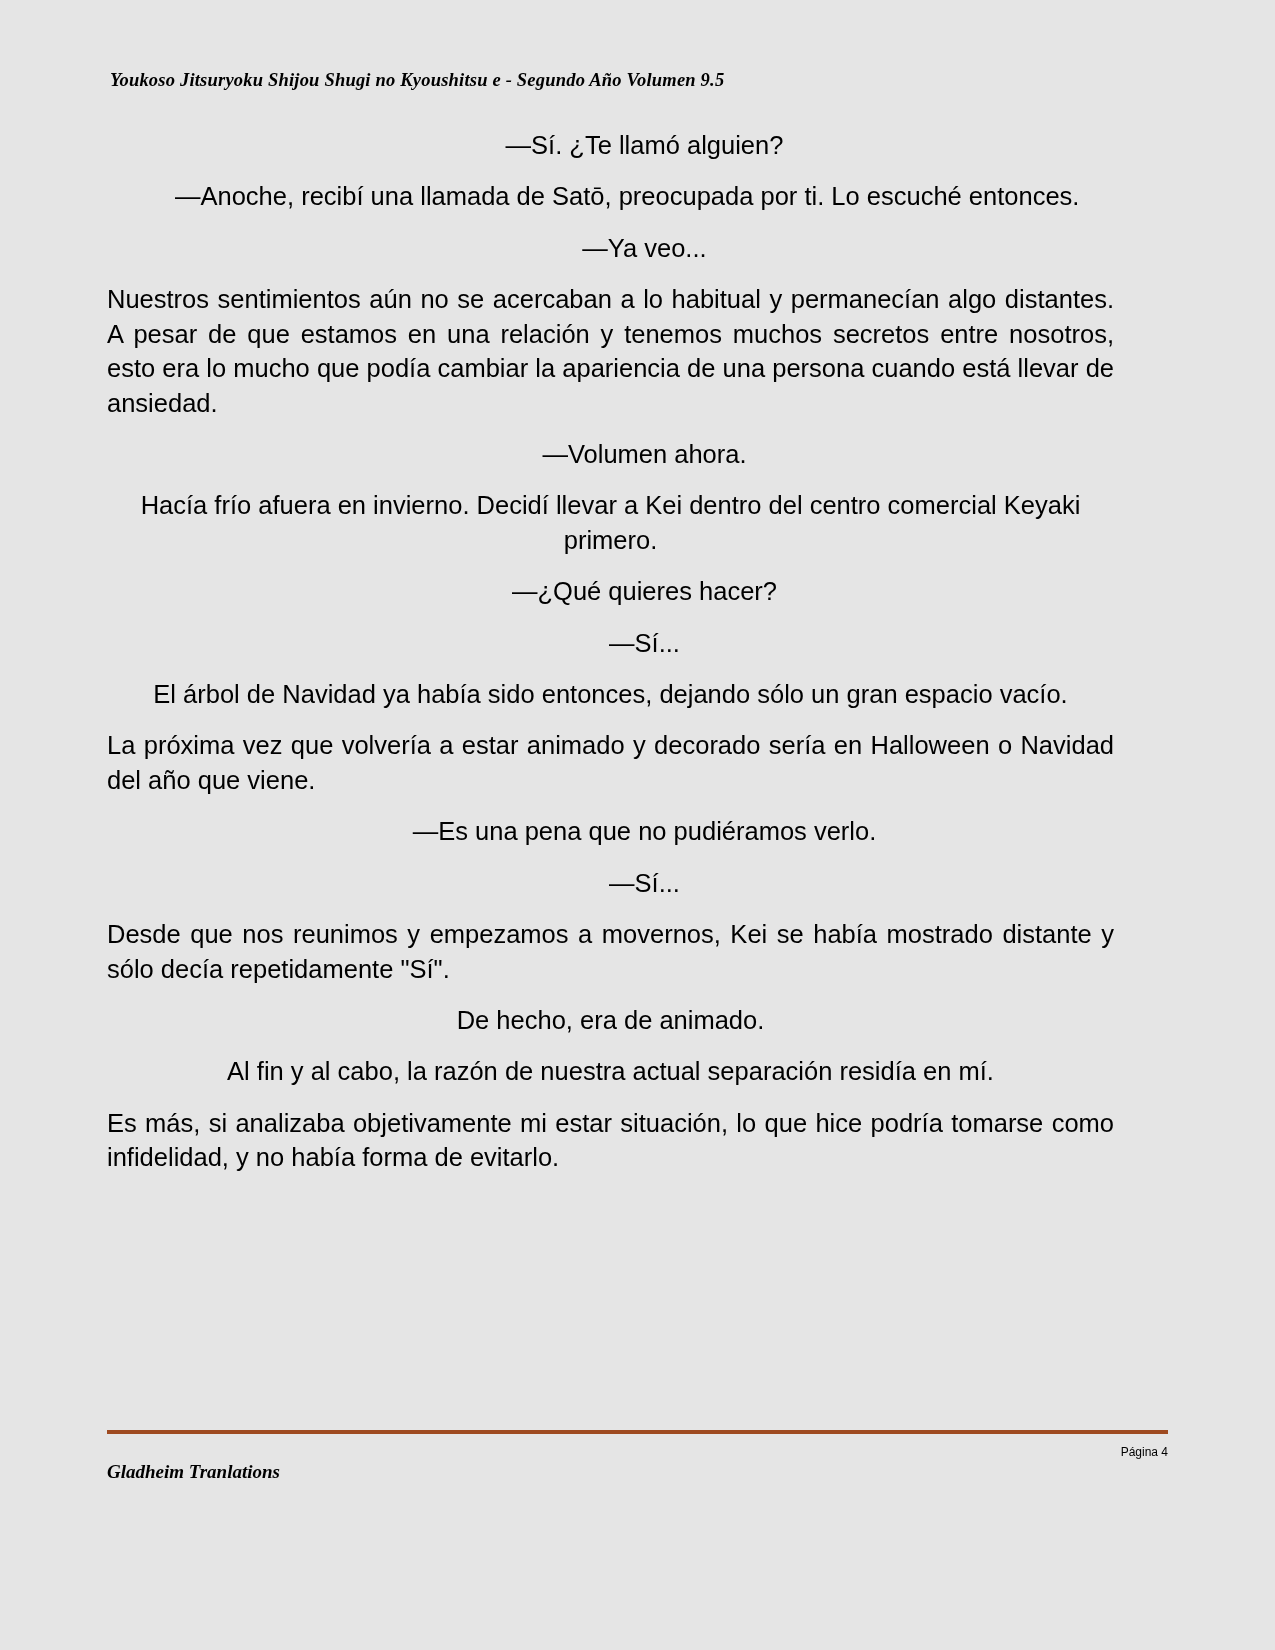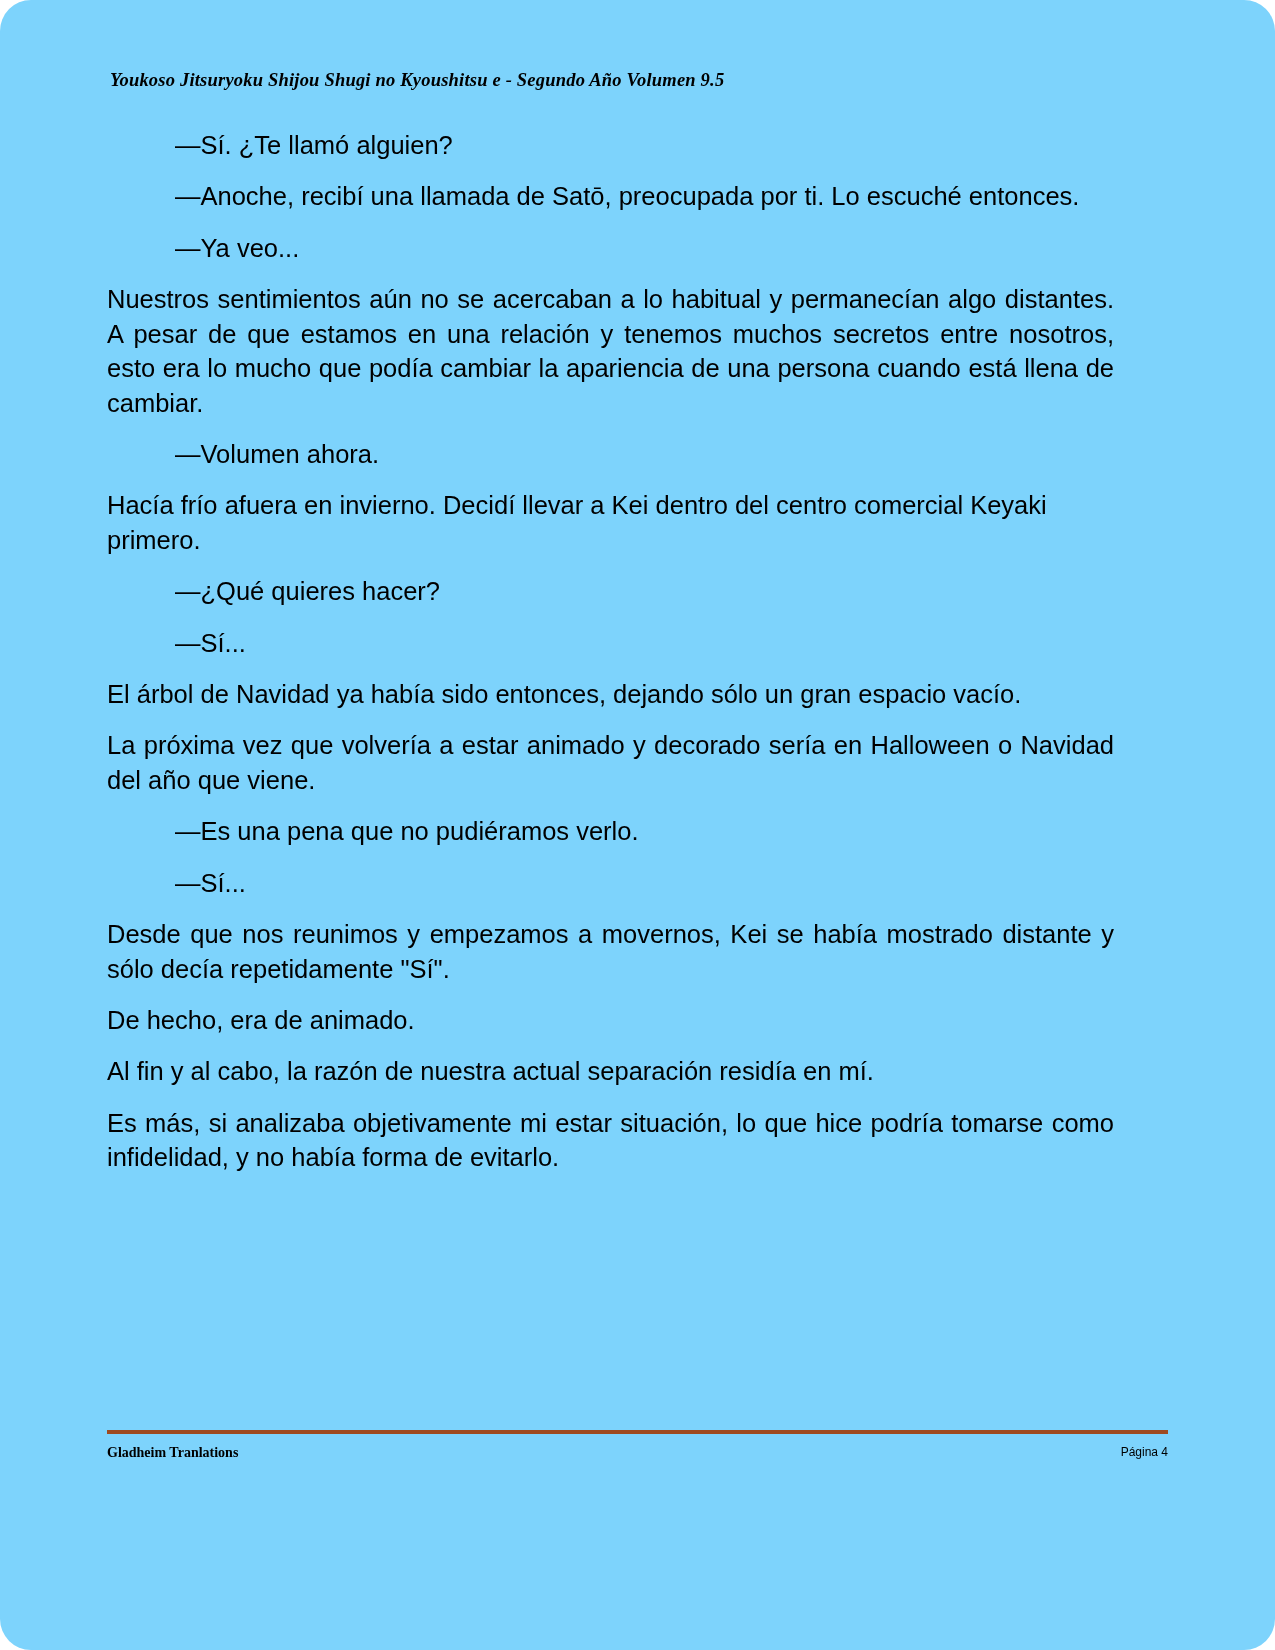--- a/index.html
+++ b/index.html
@@ -4,25 +4,24 @@
 <style>
   html, body {
     margin: 0;
     padding: 0;
     background: #ffffff;
   }
   .page {
     width: 1275px;
     height: 1650px;
     position: relative;
-    background: #7dd3fc;
+    background: #e5e5e5;
     box-sizing: border-box;
     font-family: "Liberation Sans", sans-serif;
     overflow: hidden;
-    border-radius: 31px;
   }
   .header {
     position: absolute;
     top: 70px;
     left: 110px;
     right: 110px;
     font-family: "Liberation Serif", serif;
     font-style: italic;
     font-weight: bold;
     font-size: 18.5px;
@@ -42,44 +41,45 @@
     line-height: 1.35;
     color: #000000;
     text-align: justify;
     text-justify: inter-word;
   }
   p.indent {
     text-indent: 68px;
   }
   
   p.noj {
-    text-align: left;
+    text-align: center;
   }
   .footer-rule {
     position: absolute;
     left: 107px;
     right: 107px;
     top: 1430px;
     height: 4px;
     background: #9e4a20;
   }
   .footer {
     position: absolute;
     left: 107px;
     right: 107px;
     top: 1445px;
     height: 40px;
   }
   .footer-left {
     position: absolute;
     left: 0;
-    top: 0;
+    top: 16px;
     font-family: "Liberation Serif", serif;
+    font-style: italic;
     font-weight: bold;
-    font-size: 14px;
+    font-size: 19px;
     color: #000000;
   }
   .footer-right {
     position: absolute;
     right: 0;
     top: 0;
     font-size: 12px;
     color: #000000;
   }
 </style>
@@ -87,21 +87,21 @@
 <body>
 
 <div class="page">
 
   <div class="header">Youkoso Jitsuryoku Shijou Shugi no Kyoushitsu e - Segundo Año Volumen 9.5</div>
 
   <div class="content">
     <p class="indent noj">—Sí. ¿Te llamó alguien?</p>
     <p class="indent">—Anoche, recibí una llamada de Satō, preocupada por ti. Lo escuché entonces.</p>
     <p class="indent noj">—Ya veo...</p>
-    <p>Nuestros sentimientos aún no se acercaban a lo habitual y permanecían algo distantes. A pesar de que estamos en una relación y tenemos muchos secretos entre nosotros, esto era lo mucho que podía cambiar la apariencia de una persona cuando está llena de cambiar.</p>
+    <p>Nuestros sentimientos aún no se acercaban a lo habitual y permanecían algo distantes. A pesar de que estamos en una relación y tenemos muchos secretos entre nosotros, esto era lo mucho que podía cambiar la apariencia de una persona cuando está llevar de ansiedad.</p>
     <p class="indent noj">—Volumen ahora.</p>
     <p class="noj">Hacía frío afuera en invierno. Decidí llevar a Kei dentro del centro comercial Keyaki primero.</p>
     <p class="indent noj">—¿Qué quieres hacer?</p>
     <p class="indent noj">—Sí...</p>
     <p class="noj">El árbol de Navidad ya había sido entonces, dejando sólo un gran espacio vacío.</p>
     <p>La próxima vez que volvería a estar animado y decorado sería en Halloween o Navidad del año que viene.</p>
     <p class="indent noj">—Es una pena que no pudiéramos verlo.</p>
     <p class="indent noj">—Sí...</p>
     <p>Desde que nos reunimos y empezamos a movernos, Kei se había mostrado distante y sólo decía repetidamente "Sí".</p>
     <p class="noj">De hecho, era de animado.</p>

